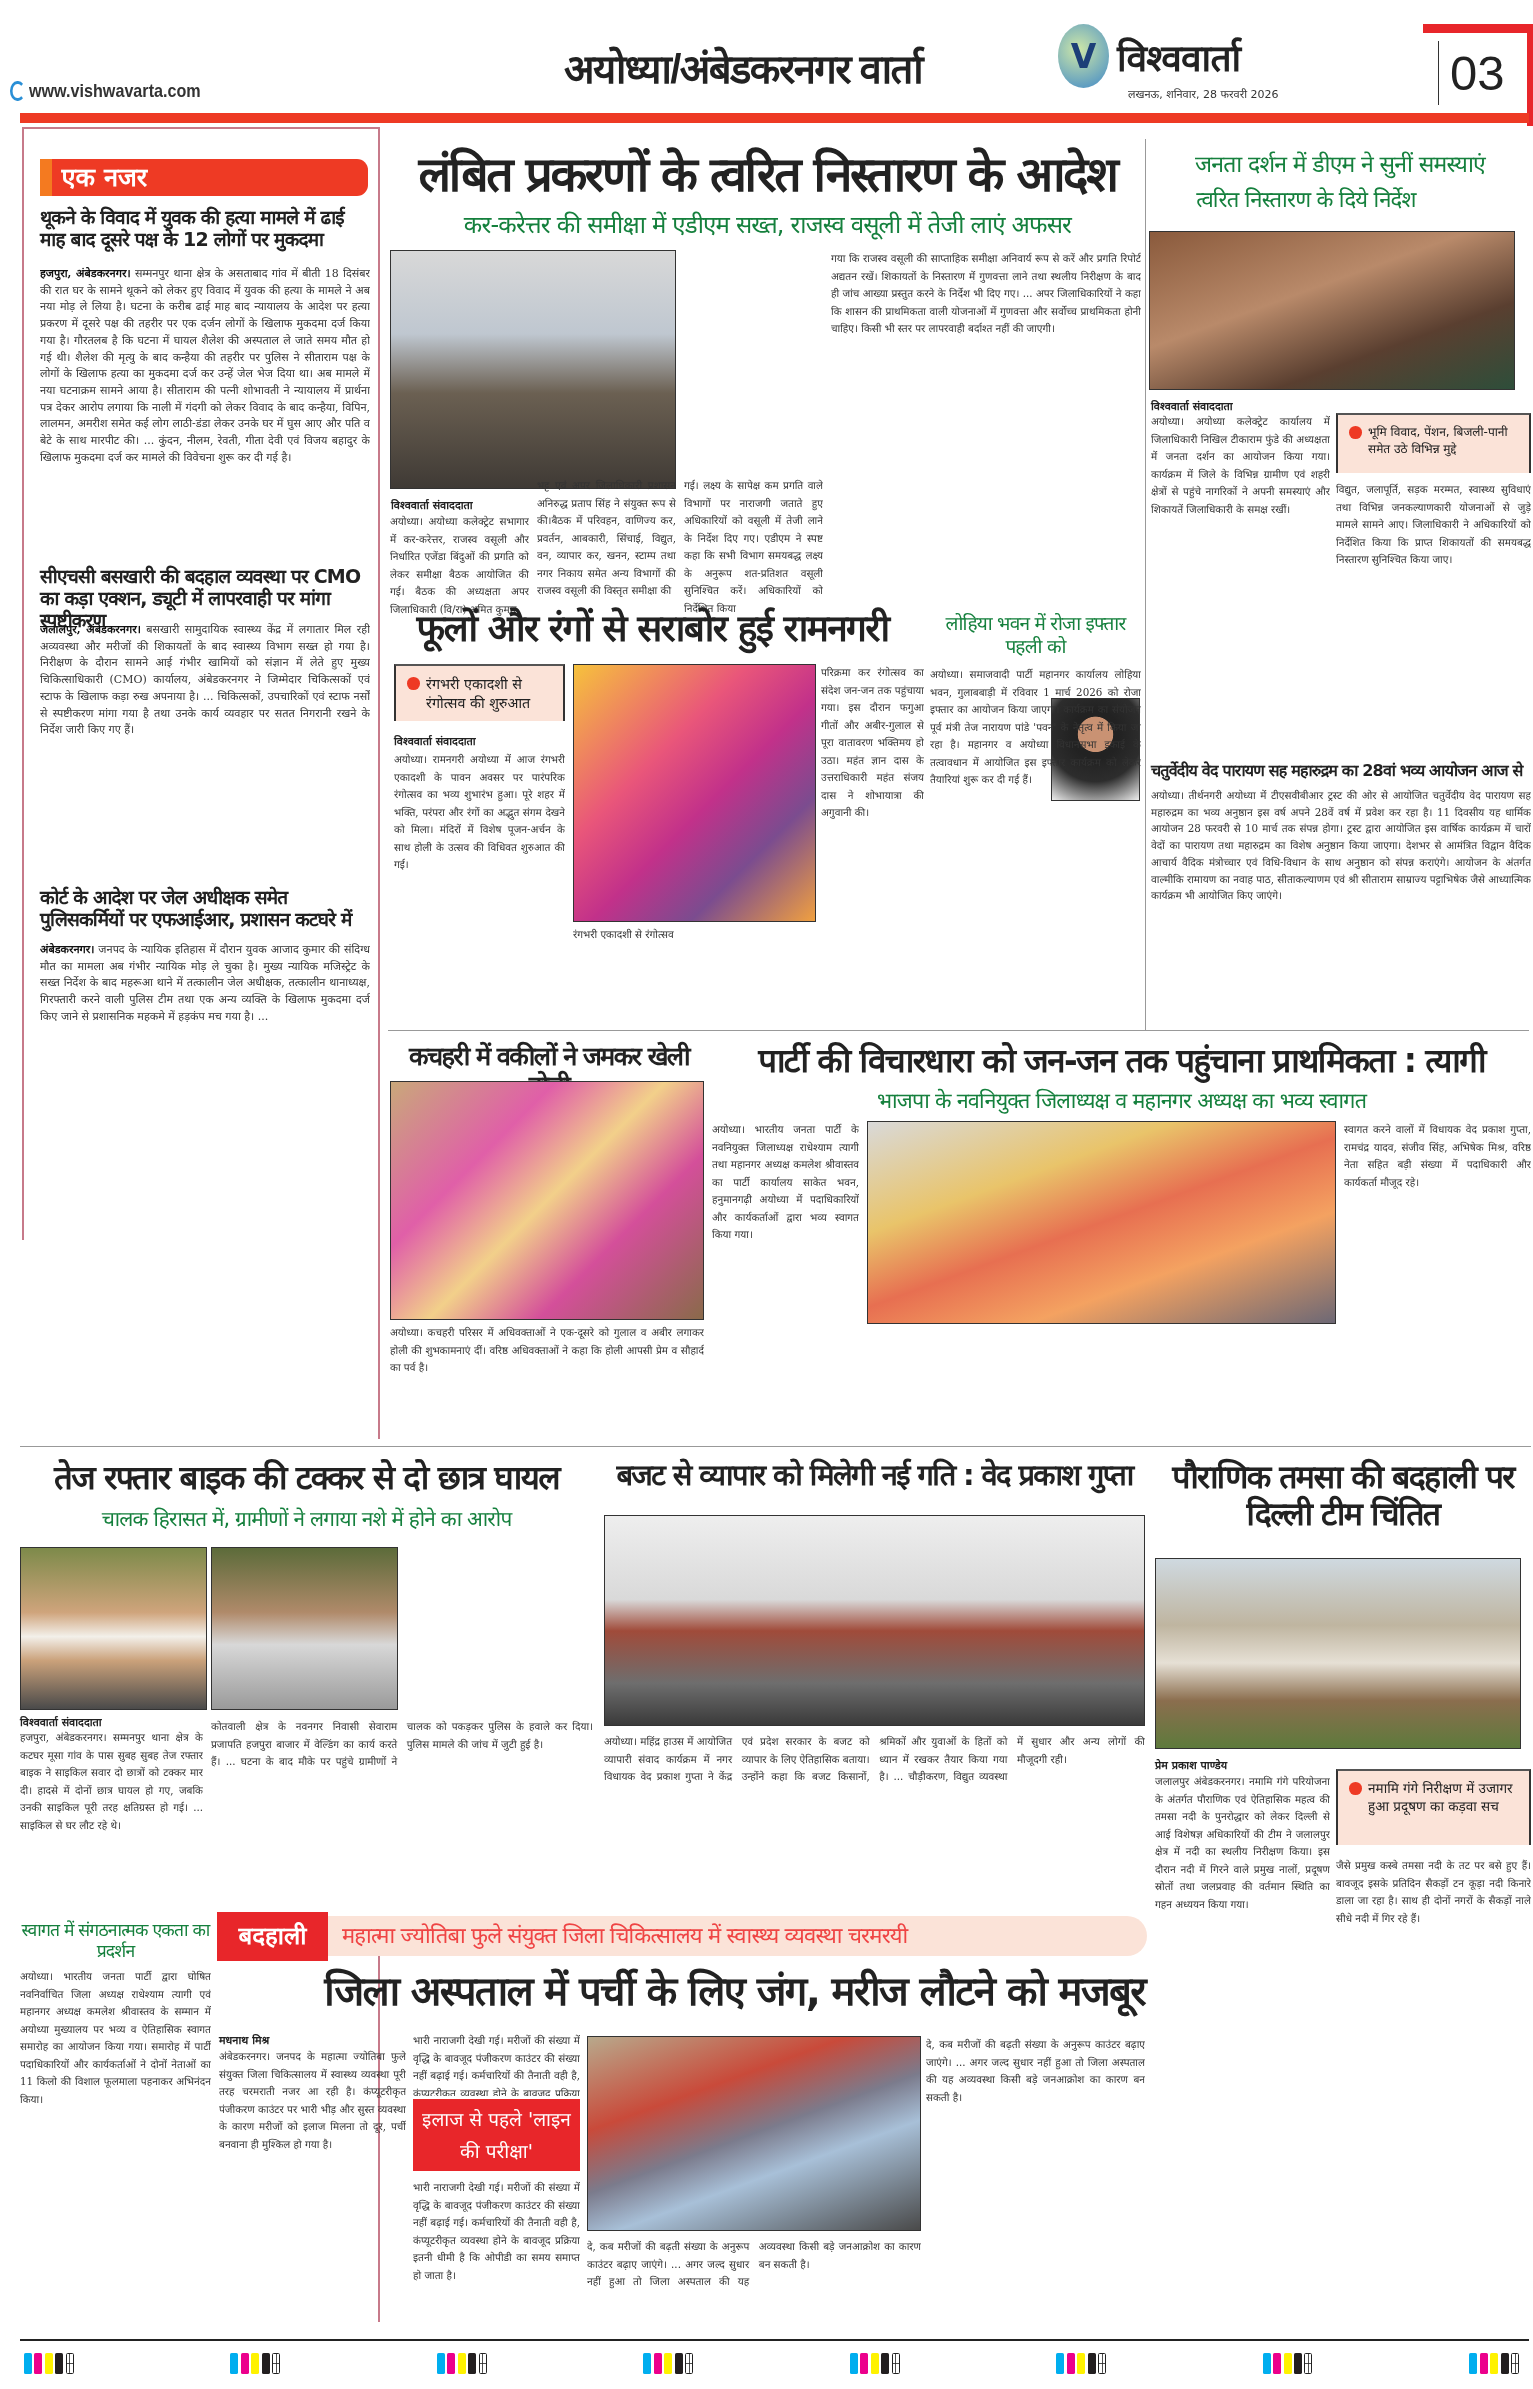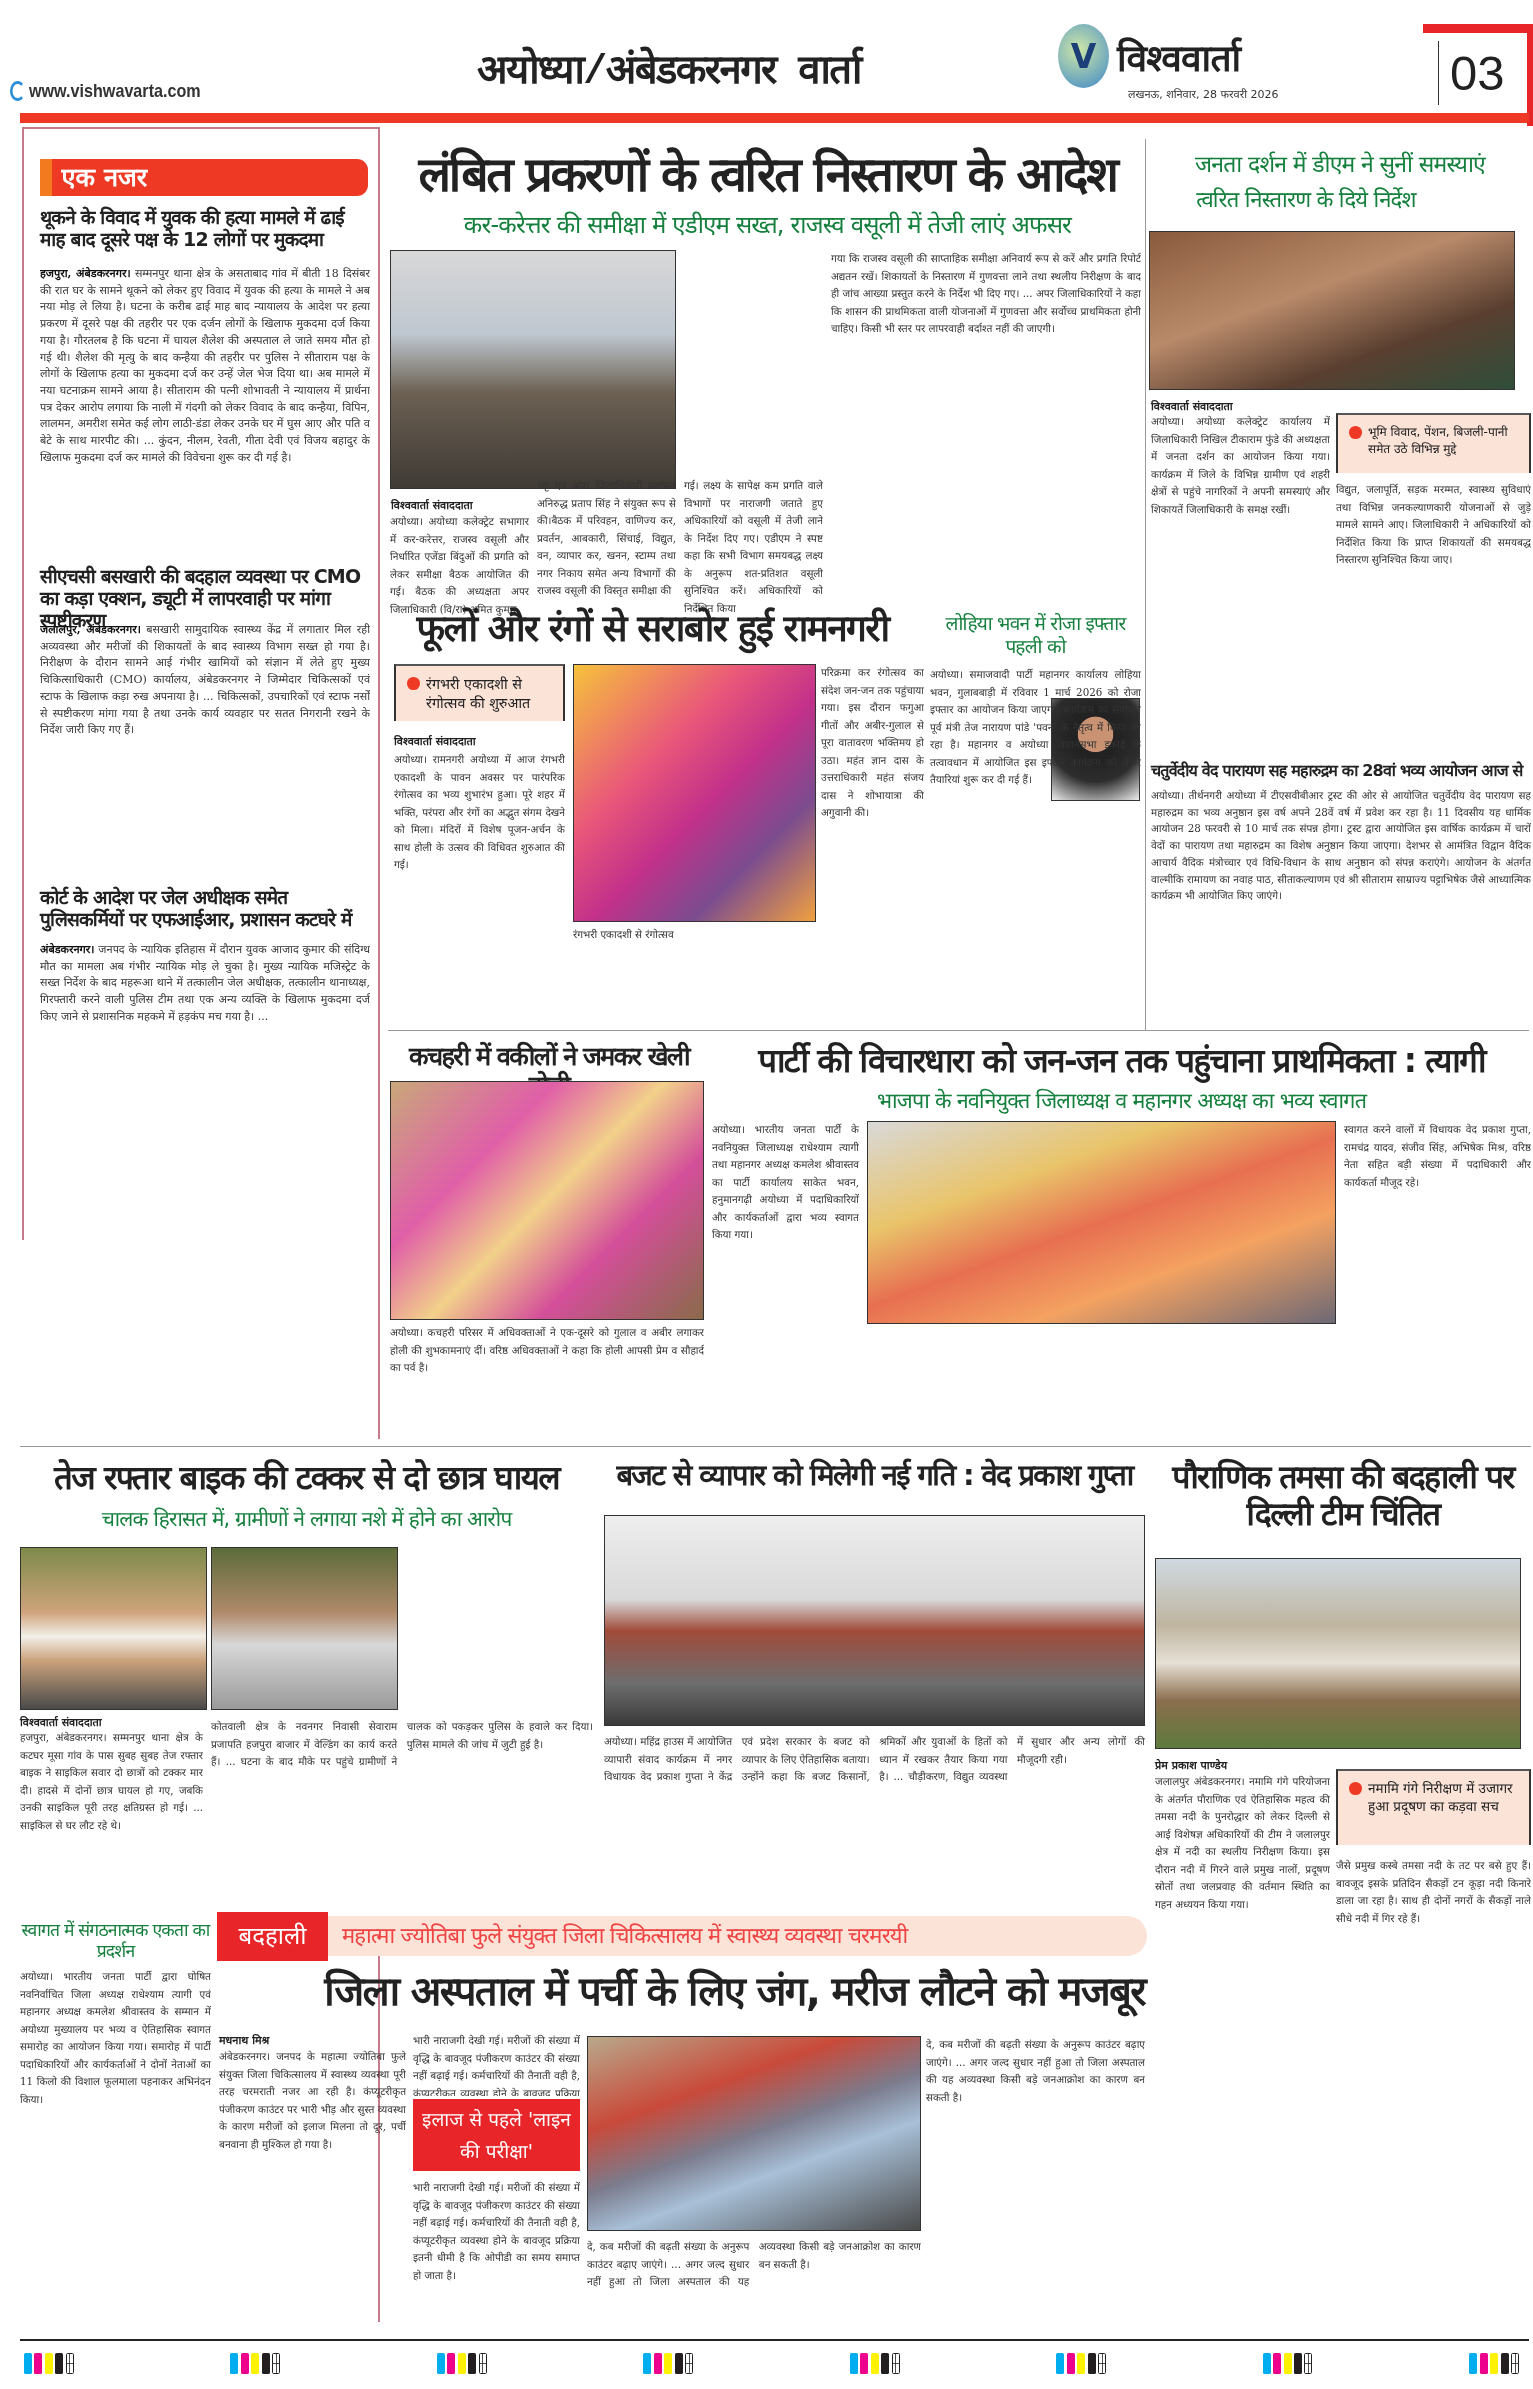--- a/index.html
+++ b/index.html
@@ -2,41 +2,41 @@
 <html style="font-size:12.7px"><head>
 <meta charset="utf-8">
 <style>
 *{box-sizing:border-box;margin:0;padding:0}
 body{width:1533px;height:2389px;background:#fff;font-family:"DejaVu Sans",sans-serif;color:#222;position:relative;overflow:hidden}
 .abs{position:absolute}
 
 #masthead{left:0;top:0;width:1533px;height:119px}
 #site-url{left:9.5px;top:80px;font-family:"Liberation Sans",sans-serif;font-size:19px;font-weight:bold;color:#333;display:flex;align-items:center;gap:4.8px;transform:scaleX(.85);transform-origin:left}
 #ie-icon{width:17.5px;height:20.7px;border-radius:50%;border:3.2px solid #2a8fd6;border-right-color:transparent;color:#2a8fd6;font-weight:bold}
-#section-title{left:477px;top:40px;width:445px;text-align:left;font-size:40px;font-weight:bold;color:#222;font-family:Liberation Mono, monospace;letter-spacing:-1.6px}
+#section-title{left:477px;top:40px;width:445px;text-align:right;font-size:40px;font-weight:bold;color:#222;font-family:Liberation Sans, sans-serif;letter-spacing:-1.6px}
 #logo{left:1058px;top:24px;display:flex;align-items:center;gap:8px}
 #logo-mark{width:51px;height:64px;border-radius:50%;background:radial-gradient(circle at 40% 40%,#cfe8a8,#3c86c9);display:flex;align-items:center;justify-content:center;font-size:33px;font-weight:bold;color:#1d3f78}
 #brand-name{font-size:37px;font-weight:bold;color:#222;letter-spacing:-0.8px}
 #dateline{left:1128px;top:86px;font-size:11px;color:#333}
 #page-no-box{left:1423px;top:24px;width:110px;height:102px;border-top:9.5px solid #e8262a;border-right:6.4px solid #e8262a}
 #page-no{left:1438px;top:41px;font-size:49px;color:#222;font-family:"Liberation Sans",sans-serif;border-left:1.6px solid #333;padding-left:11px;line-height:64px}
 #red-rule{left:20px;top:113px;width:1509px;height:9.5px;background:#ee3a24}
 
 .colrule{background:#c77a8a;width:1.6px}
 .head{font-weight:bold;color:#222;line-height:1.15;letter-spacing:-0.8px}
 .sub{color:#15803d;text-align:center;line-height:1.2}
 .body{font-family:"DejaVu Serif",serif;font-size:11.5px;line-height:20px;color:#333;text-align:justify;overflow:hidden}
 .body b{color:#111}
 .photo{border:1.6px solid #333;overflow:hidden}
 .byline{font-size:11px;font-weight:bold;color:#222}
 .tagbox{background:#fbe3d8;border-left:2.4px solid #333;border-right:2.4px solid #333;border-top:2.4px solid #555;font-size:14.3px;color:#222;padding:8px 9.5px 8px 11px;display:flex;gap:6.4px}
 .dot{width:12.7px;height:12.7px;border-radius:50%;background:#ee3a24;flex:none;margin-top:3.2px}
 #ek-nazar{left:40px;top:159px;width:328px;height:37px;background:#ee3a24;border-radius:0 11px 11px 0;border-left:12.7px solid #f47a20;color:#fff;font-size:25.4px;font-weight:bold;padding-left:9.5px;line-height:37px}
 #badhali-bar{left:217px;top:1916px;width:930px;height:40px;background:#fbe3d8;border-radius:0 20px 20px 0}
-#badhali-tag{left:217px;top:1912px;width:111px;height:49px;background:#e8262a;color:#fff;font-size:24px;font-weight:normal;text-align:center;line-height:49px}
+#badhali-tag{left:217px;top:1912px;width:111px;height:49px;background:#e8262a;color:#fff;font-size:24px;font-weight:bold;text-align:center;line-height:49px}
 #badhali-text{left:342px;top:1916px;font-size:22px;color:#ef4444;line-height:40px;letter-spacing:-0.8px}
 #ilaj-box{left:413px;top:2099px;width:167px;height:72px;background:#e8262a;color:#fff;font-size:19px;text-align:center;line-height:32px;padding-top:4px}
 #bottom-rule{left:20px;top:2339px;width:1509px;height:2.4px;background:#222}
 #reg-marks{left:24px;top:2350px;width:1495px;height:27px;display:flex;justify-content:space-between}
 .reg{display:flex;gap:2.4px;align-items:center}
 .reg span{display:block;width:8px;height:20.7px;border-radius:1.6px}
 .reg .x{width:8px;height:20.7px;border:0.8px solid #222;background:linear-gradient(#222,#222) center/100% 0.8px no-repeat,linear-gradient(#222,#222) center/0.8px 100% no-repeat}
 </style>
 </head>
 <body>

